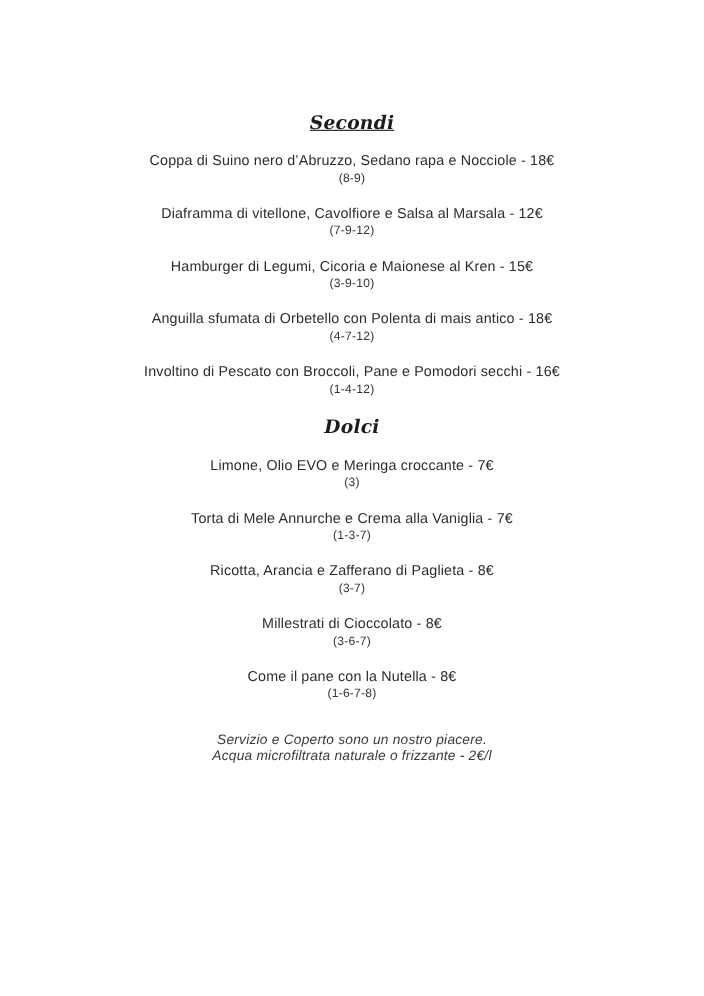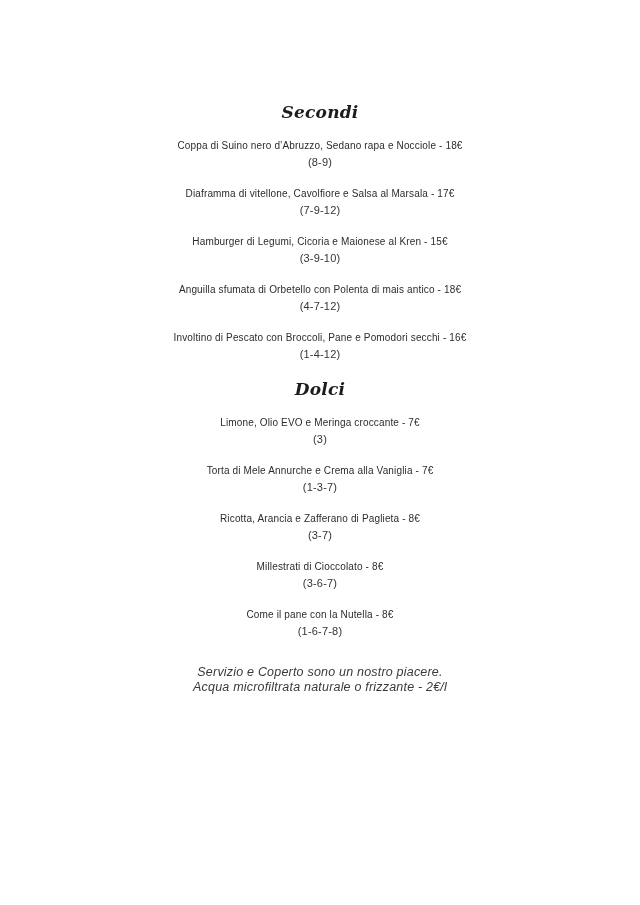--- a/index.html
+++ b/index.html
@@ -26,26 +26,27 @@
     font-style: italic;
     font-weight: 700;
     font-size: 17px;
     line-height: 24px;
     letter-spacing: 0.2px;
     color: #1c1c1c;
     margin: 11px 0 13px 0;
   }
   .section.first .section-title {
     margin-top: 0;
+    text-decoration: underline;
   }
   .menu-item {
     margin: 0 40px 16px 40px;
   }
   .item-name {
-    font-size: 10px;
+    font-size: 13px;
     line-height: 18px;
     letter-spacing: 0.15px;
     color: #2c2c2c;
   }
   .item-allergens {
     font-size: 11px;
     line-height: 14px;
     letter-spacing: 0.2px;
     color: #333333;
     text-align: center;
@@ -65,21 +66,21 @@
 <div class="menu-page">
 
   <div class="section first">
     <div class="section-title">Secondi</div>
 
     <div class="menu-item">
       <div class="item-name">Coppa di Suino nero d’Abruzzo, Sedano rapa e Nocciole - 18€</div>
       <div class="item-allergens">(8-9)</div>
     </div>
     <div class="menu-item">
-      <div class="item-name">Diaframma di vitellone, Cavolfiore e Salsa al Marsala - 17€</div>
+      <div class="item-name">Diaframma di vitellone, Cavolfiore e Salsa al Marsala - 12€</div>
       <div class="item-allergens">(7-9-12)</div>
     </div>
     <div class="menu-item">
       <div class="item-name">Hamburger di Legumi, Cicoria e Maionese al Kren - 15€</div>
       <div class="item-allergens">(3-9-10)</div>
     </div>
     <div class="menu-item">
       <div class="item-name">Anguilla sfumata di Orbetello con Polenta di mais antico - 18€</div>
       <div class="item-allergens">(4-7-12)</div>
     </div>

